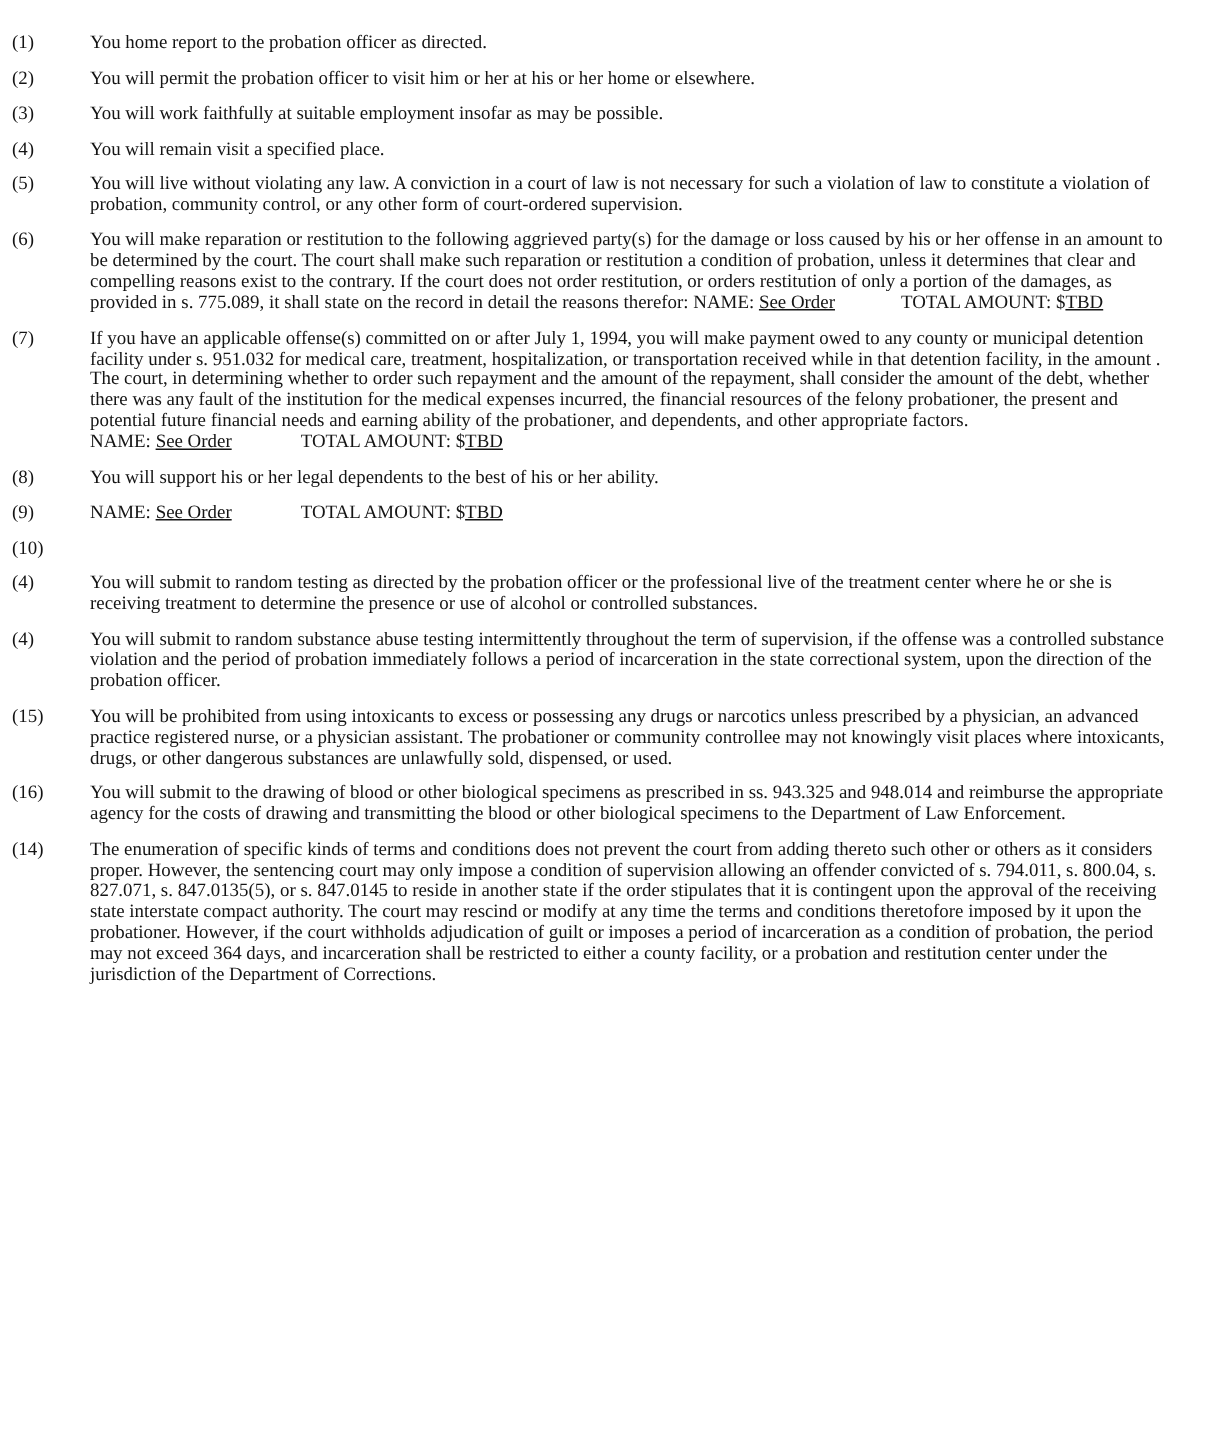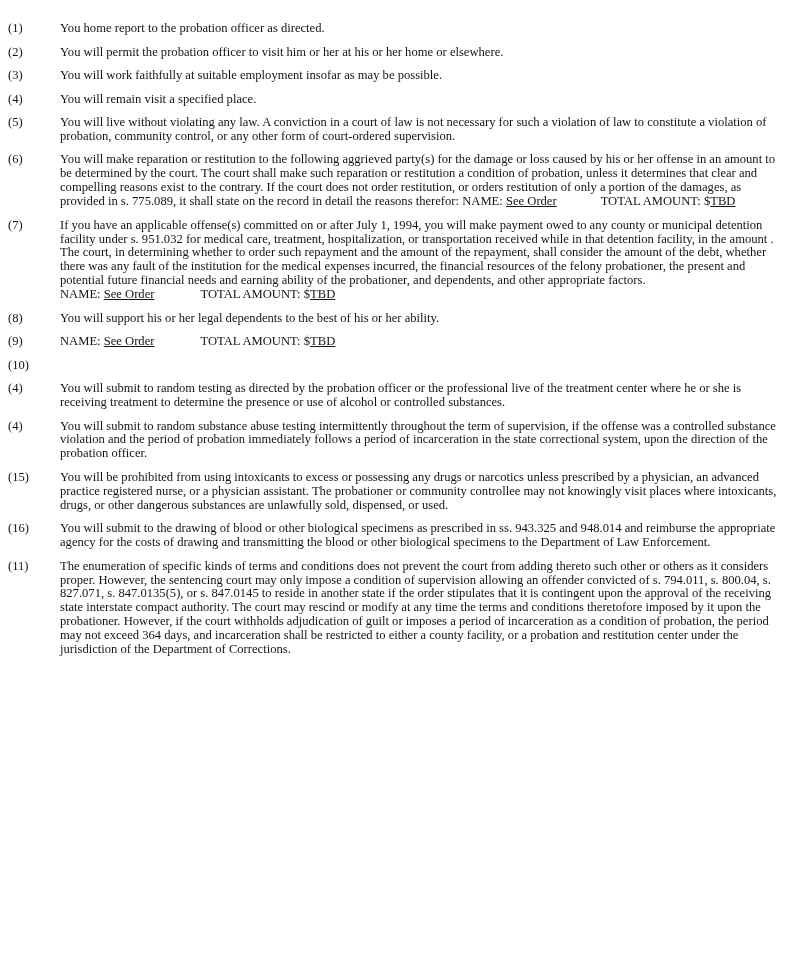--- a/index.html
+++ b/index.html
@@ -137,17 +137,17 @@
     <div class="num">(15)</div>
     <div class="body">You will be prohibited from using intoxicants to excess or possessing any drugs or narcotics unless prescribed by a physician, an advanced practice registered nurse, or a physician assistant. The probationer or community controllee may not knowingly visit places where intoxicants, drugs, or other dangerous substances are unlawfully sold, dispensed, or used.</div>
   </div>
 
   <div class="cond">
     <div class="num">(16)</div>
     <div class="body">You will submit to the drawing of blood or other biological specimens as prescribed in ss. 943.325 and 948.014 and reimburse the appropriate agency for the costs of drawing and transmitting the blood or other biological specimens to the Department of Law Enforcement.</div>
   </div>
 
   <div class="cond">
-    <div class="num">(11)</div>
+    <div class="num">(14)</div>
     <div class="body">The enumeration of specific kinds of terms and conditions does not prevent the court from adding thereto such other or others as it considers proper. However, the sentencing court may only impose a condition of supervision allowing an offender convicted of s. 794.011, s. 800.04, s. 827.071, s. 847.0135(5), or s. 847.0145 to reside in another state if the order stipulates that it is contingent upon the approval of the receiving state interstate compact authority. The court may rescind or modify at any time the terms and conditions theretofore imposed by it upon the probationer.  However, if the court withholds adjudication of guilt or imposes a period of incarceration as a condition of probation, the period may not exceed 364 days, and incarceration shall be restricted to either a county facility, or a probation and restitution center under the jurisdiction of the Department of Corrections.</div>
   </div>
 
 </div>
 
 </body></html>

